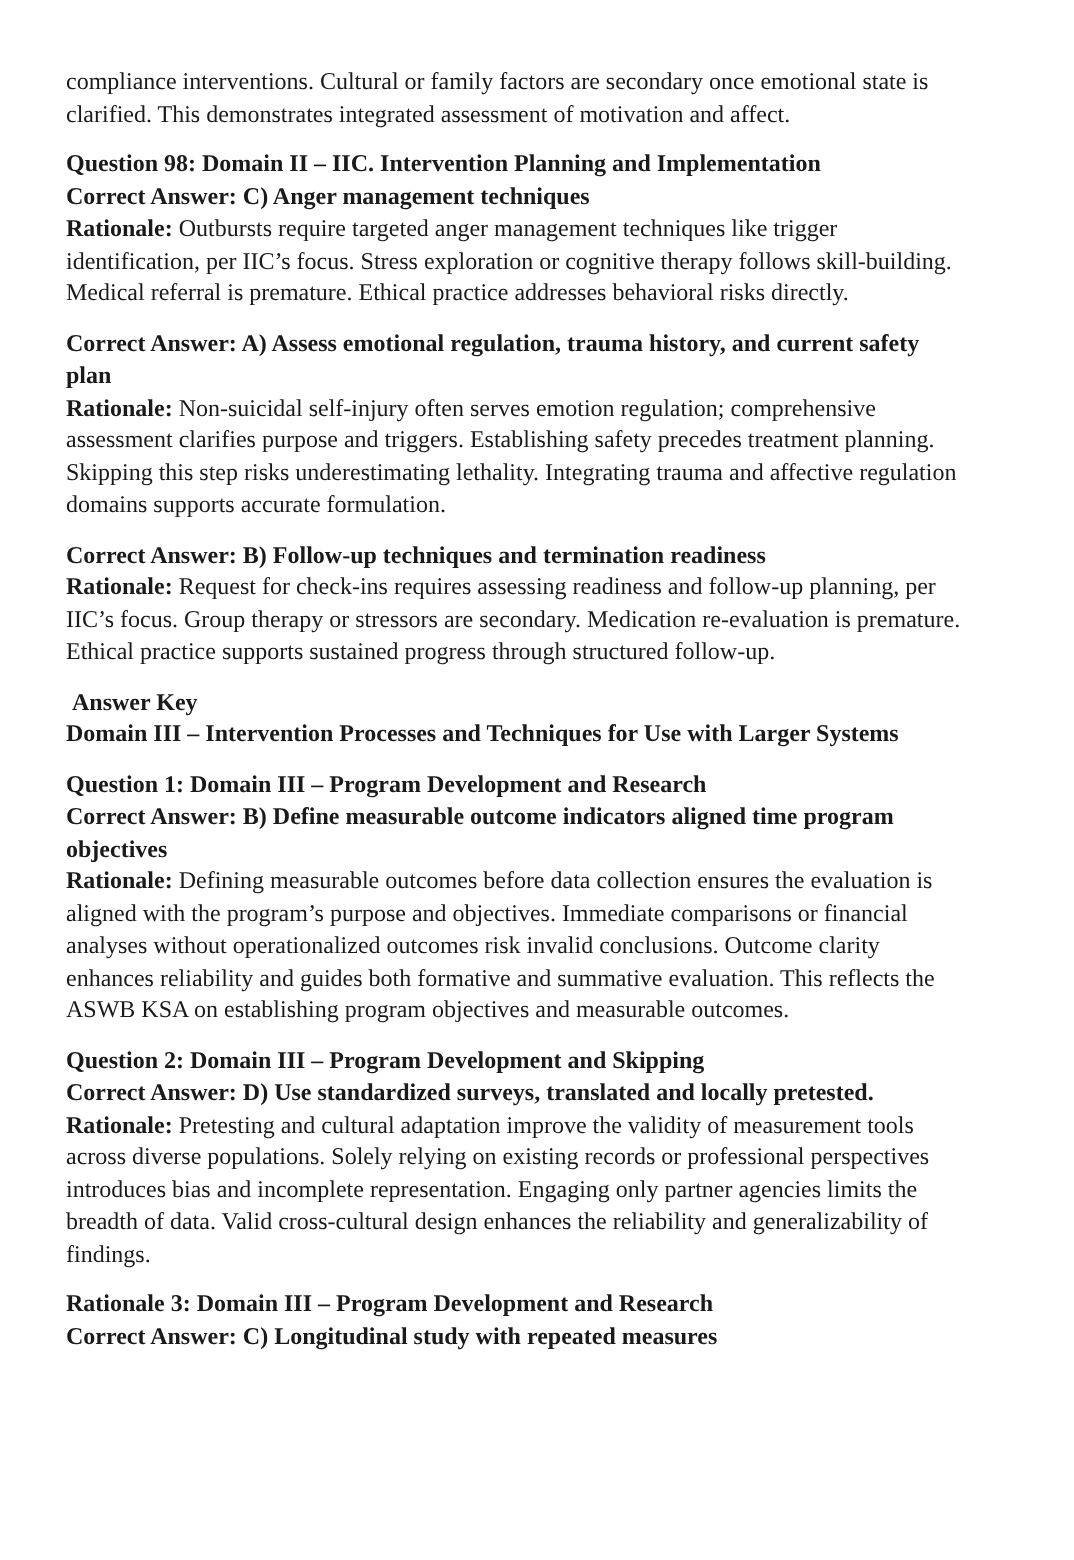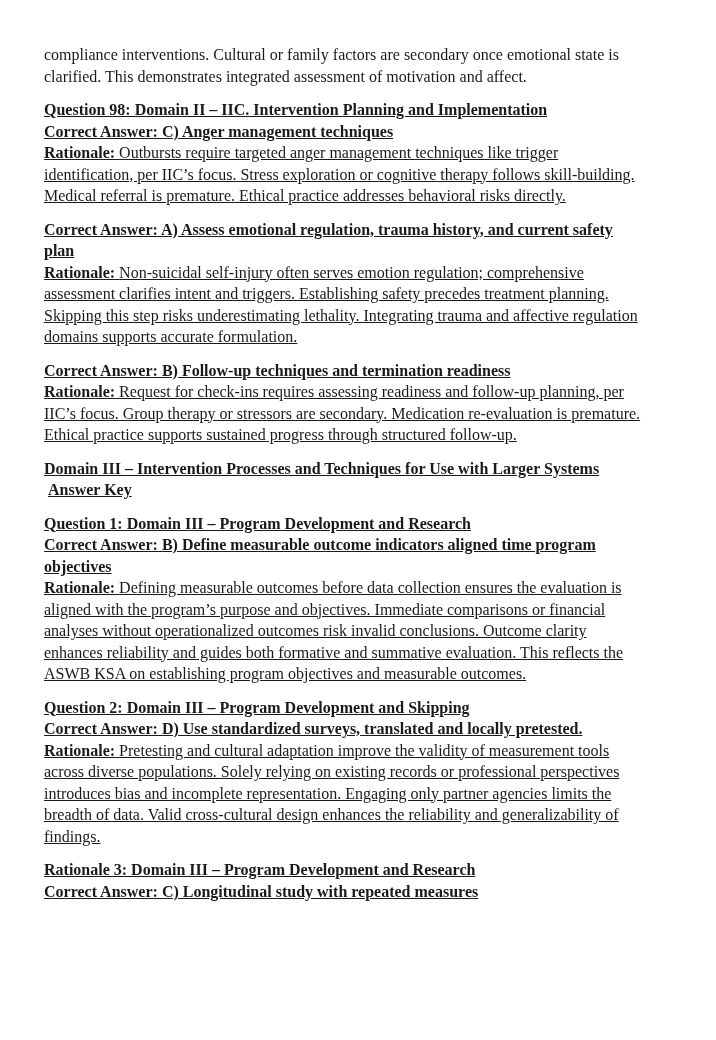--- a/index.html
+++ b/index.html
@@ -40,21 +40,20 @@
     margin: 0;
     font-weight: bold;
   }
   
   .lead {
     font-weight: bold;
   }
   
   .group {
     margin: 0;
-    text-decoration: underline;
   }
   
   .gap {
     margin-top: 12px;
   }
   .indent {
     padding-left: 4px;
   }
 </style>
 </head>
@@ -66,31 +65,31 @@
     <p class="para">compliance interventions. Cultural or family factors are secondary once emotional state is clarified. This demonstrates integrated assessment of motivation and affect.</p>
 
     <div class="group gap">
       <div class="heading">Question 98: Domain II – IIC. Intervention Planning and Implementation</div>
       <div class="heading">Correct Answer: C) Anger management techniques</div>
       <p class="para"><span class="lead">Rationale:</span> <span>Outbursts require targeted anger management techniques like trigger identification, per IIC’s focus. Stress exploration or cognitive therapy follows skill-building. Medical referral is premature. Ethical practice addresses behavioral risks directly.</span></p>
     </div>
 
     <div class="group gap">
       <div class="heading">Correct Answer: A) Assess emotional regulation, trauma history, and current safety plan</div>
-      <p class="para"><span class="lead">Rationale:</span> <span>Non-suicidal self-injury often serves emotion regulation; comprehensive assessment clarifies intent and triggers. Establishing safety precedes treatment planning. Skipping this step risks underestimating lethality. Integrating trauma and affective regulation domains supports accurate formulation.</span></p>
+      <p class="para"><span class="lead">Rationale:</span> <span>Non-suicidal self-injury often serves emotion regulation; comprehensive assessment clarifies purpose and triggers. Establishing safety precedes treatment planning. Skipping this step risks underestimating lethality. Integrating trauma and affective regulation domains supports accurate formulation.</span></p>
     </div>
 
     <div class="group gap">
       <div class="heading">Correct Answer: B) Follow-up techniques and termination readiness</div>
       <p class="para"><span class="lead">Rationale:</span> <span>Request for check-ins requires assessing readiness and follow-up planning, per IIC’s focus. Group therapy or stressors are secondary. Medication re-evaluation is premature. Ethical practice supports sustained progress through structured follow-up.</span></p>
     </div>
 
     <div class="group gap">
+      <div class="heading indent">Answer Key</div>
       <div class="heading">Domain III – Intervention Processes and Techniques for Use with Larger Systems</div>
-      <div class="heading indent">Answer Key</div>
     </div>
 
     <div class="group gap">
       <div class="heading">Question 1: Domain III – Program Development and Research</div>
       <div class="heading">Correct Answer: B) Define measurable outcome indicators aligned time program objectives</div>
       <p class="para"><span class="lead">Rationale:</span> <span>Defining measurable outcomes before data collection ensures the evaluation is aligned with the program’s purpose and objectives. Immediate comparisons or financial analyses without operationalized outcomes risk invalid conclusions. Outcome clarity enhances reliability and guides both formative and summative evaluation. This reflects the ASWB KSA on establishing program objectives and measurable outcomes.</span></p>
     </div>
 
     <div class="group gap">
       <div class="heading">Question 2: Domain III – Program Development and Skipping</div>

